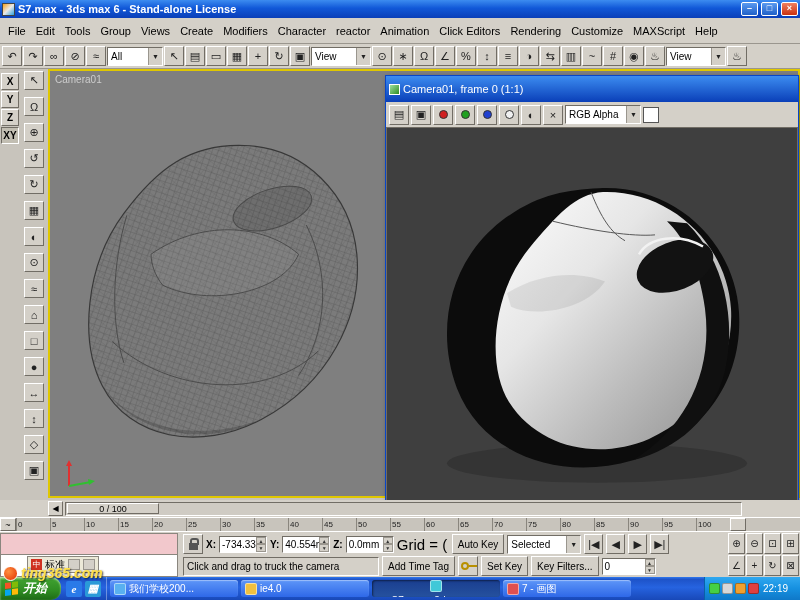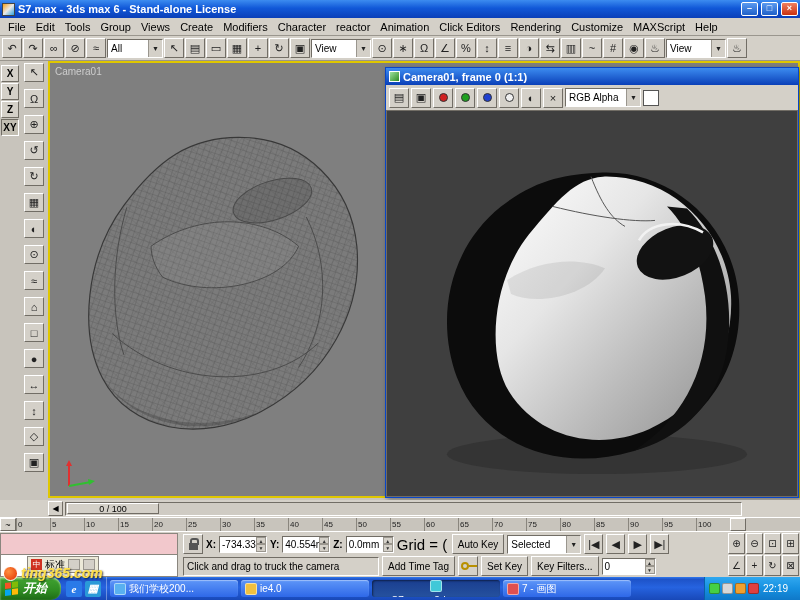--- a/index.html
+++ b/index.html
@@ -11,21 +11,21 @@
   .titlebar{height:18px;flex:none;display:flex;align-items:center;gap:3px;padding:0 2px;
     background:linear-gradient(180deg,#3C8CF0 0%,#1158D8 45%,#0A3FB8 100%);}
   .app-icon{width:13px;height:13px;flex:none;border:1px solid #444;
     background:linear-gradient(135deg,#F7A21B 0%,#E8E8E8 50%,#2FA3E0 100%);}
   .titlebar .t{flex:1;color:#fff;font-weight:bold;white-space:nowrap;overflow:hidden;}
   .winbtn{width:17px;height:14px;flex:none;border:1px solid #fff;border-radius:2px;color:#fff;
     background:linear-gradient(180deg,#5A9AF0,#2060C8);font-size:9px;line-height:11px;text-align:center;font-weight:bold;}
   .winbtn.close{background:linear-gradient(180deg,#F08060,#C83010);}
 
   
-  .menubar{height:18px;flex:none;display:flex;align-items:center;background:#D4D0C8;border-bottom:1px solid #9A968E;padding-left:3px;}
+  .menubar{height:26px;flex:none;display:flex;align-items:center;background:#D4D0C8;border-bottom:1px solid #9A968E;padding-left:3px;}
   .menu-item{padding:1px 5px;white-space:nowrap;}
   .toolbar{height:25px;flex:none;display:flex;align-items:center;gap:1px;padding:0 2px;background:#D4D0C8;border-bottom:1px solid #9A968E;overflow:hidden;}
   .tool{width:20px;height:20px;flex:none;display:flex;align-items:center;justify-content:center;
     font-size:11px;color:#222;background:#D4D0C8;border:1px solid;border-color:#FFF #716D65 #716D65 #FFF;}
   .dd{height:19px;flex:none;display:flex;align-items:center;background:#fff;border:1px solid;border-color:#716D65 #FFF #FFF #716D65;}
   .dd .dd-text{flex:1;padding:0 3px;font-size:10px;white-space:nowrap;overflow:hidden;}
   .dd .dd-arrow{width:14px;height:17px;flex:none;display:flex;align-items:center;justify-content:center;
     background:#D4D0C8;border-left:1px solid #9A968E;font-size:7px;color:#222;}
 
   
@@ -37,22 +37,22 @@
   .side-col{position:absolute;left:24px;top:2px;display:flex;flex-direction:column;gap:7px;}
   .side-col .tool{height:19px;}
   .viewport{position:absolute;left:48px;top:0;right:0;bottom:2px;background:#7F7F7F;border:2px solid #DFC700;overflow:hidden;}
   .vp-label{position:absolute;left:5px;top:3px;color:#CDCDCD;font-size:10px;}
   svg.wire{position:absolute;left:4px;top:22px;}
   svg.tripod{position:absolute;left:12px;bottom:6px;}
 
   
   .renderwin{position:absolute;left:385px;top:6px;width:414px;height:431px;display:flex;flex-direction:column;
     background:#D4D0C8;border:1px solid #0845C8;box-shadow:2px 2px 5px rgba(0,0,0,.4);}
-  .rw-title{height:17px;flex:none;display:flex;align-items:center;gap:3px;padding:0 3px;
-    background:linear-gradient(180deg,#3C8CF0,#0A3FB8);color:#fff;font-weight:bold;}
+  .rw-title{height:26px;flex:none;display:flex;align-items:center;gap:3px;padding:0 3px;
+    background:linear-gradient(180deg,#3C8CF0,#0A3FB8);color:#fff;font-weight:normal;}
   .rw-icon{width:11px;height:11px;flex:none;background:linear-gradient(135deg,#9FE09F,#2E8C22);border:1px solid #fff;}
   .rw-toolbar{height:25px;flex:none;display:flex;align-items:center;gap:2px;padding:0 3px;background:#D4D0C8;}
   .rw-img{flex:1;position:relative;background:#3F3F3F;border:1px solid #716D65;overflow:hidden;}
   .rw-img svg{position:absolute;left:0;top:0;width:100%;height:100%;}
   .dot{width:9px;height:9px;border-radius:50%;border:1px solid #333;display:block;}
   .swatch{width:16px;height:16px;background:#FFF;border:1px solid #555;}
 
   
   .timeslider{height:17px;flex:none;display:flex;align-items:center;background:#D4D0C8;padding-left:48px;}
   .ts-arrow{width:15px;height:15px;flex:none;display:flex;align-items:center;justify-content:center;font-size:8px;

